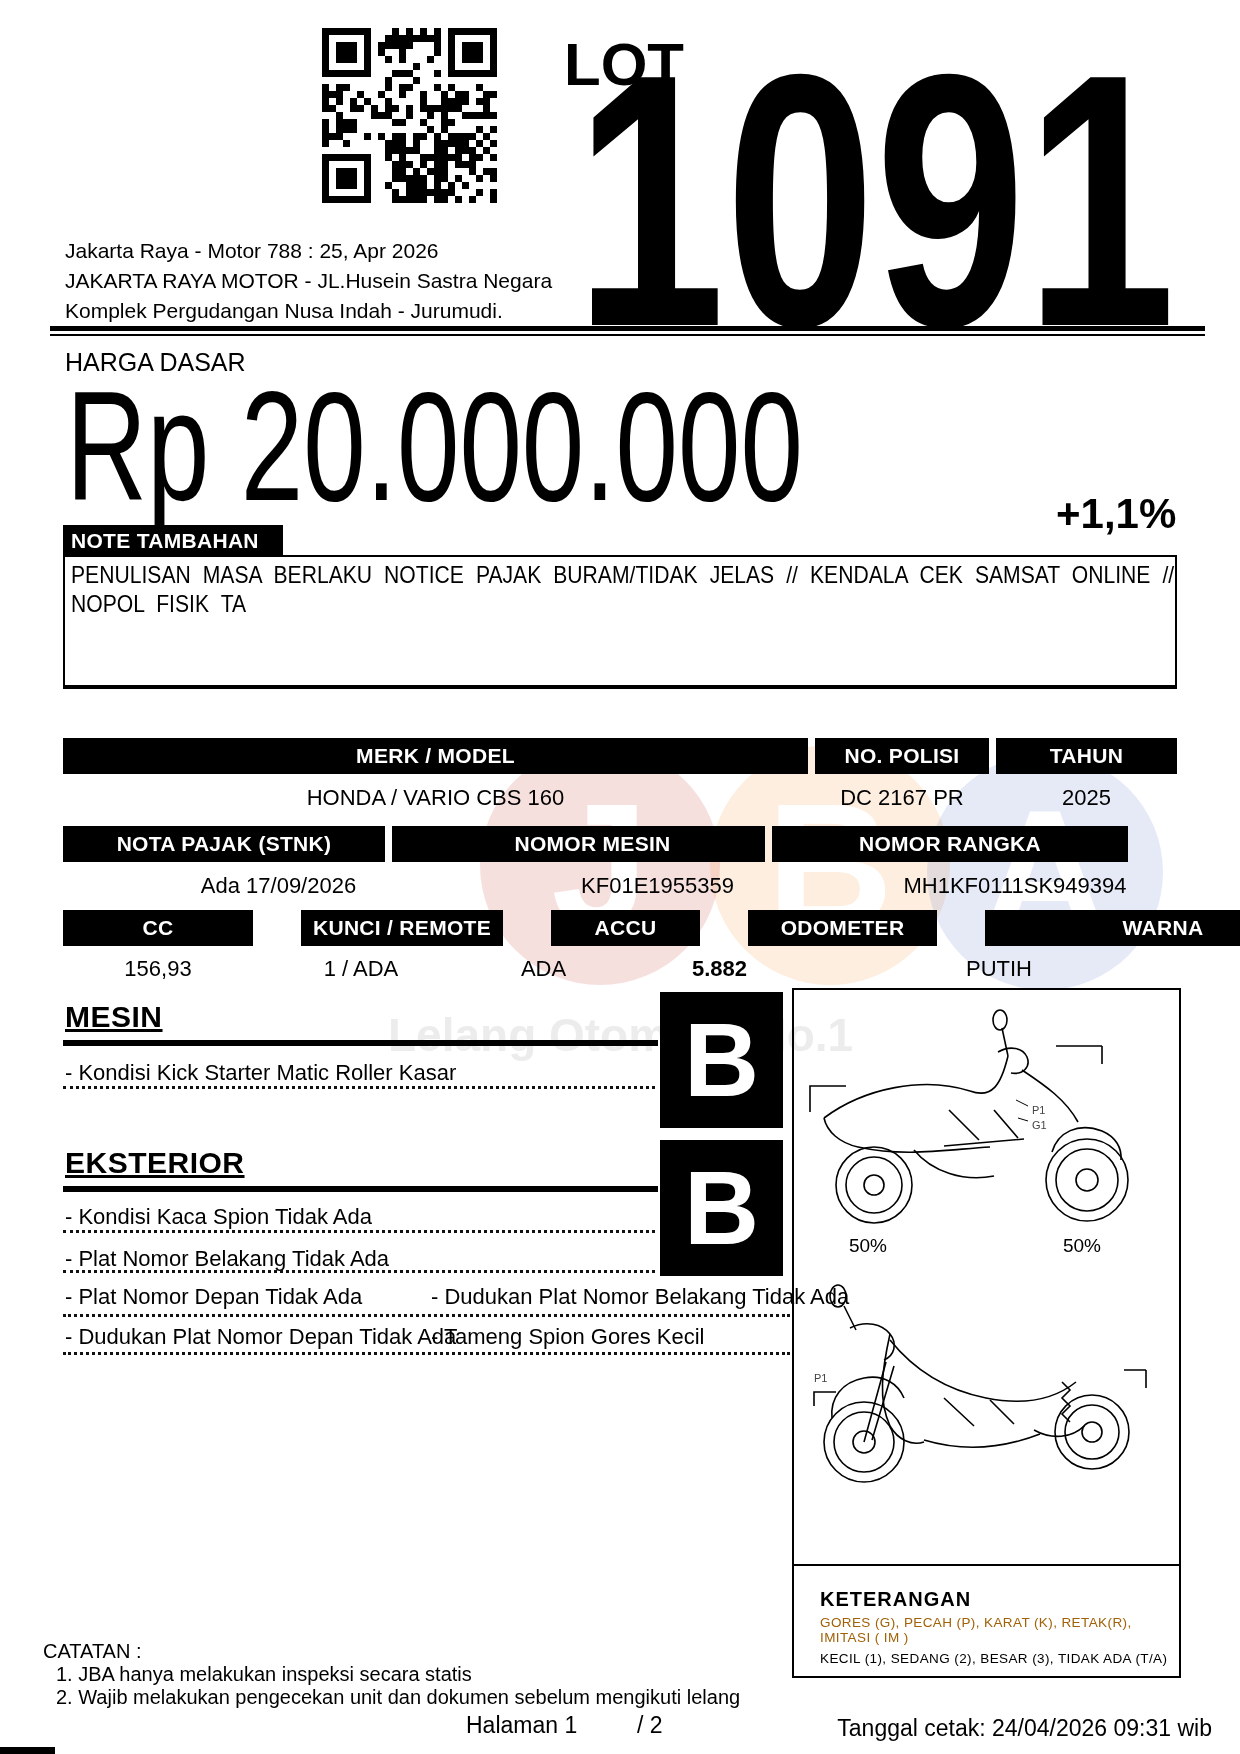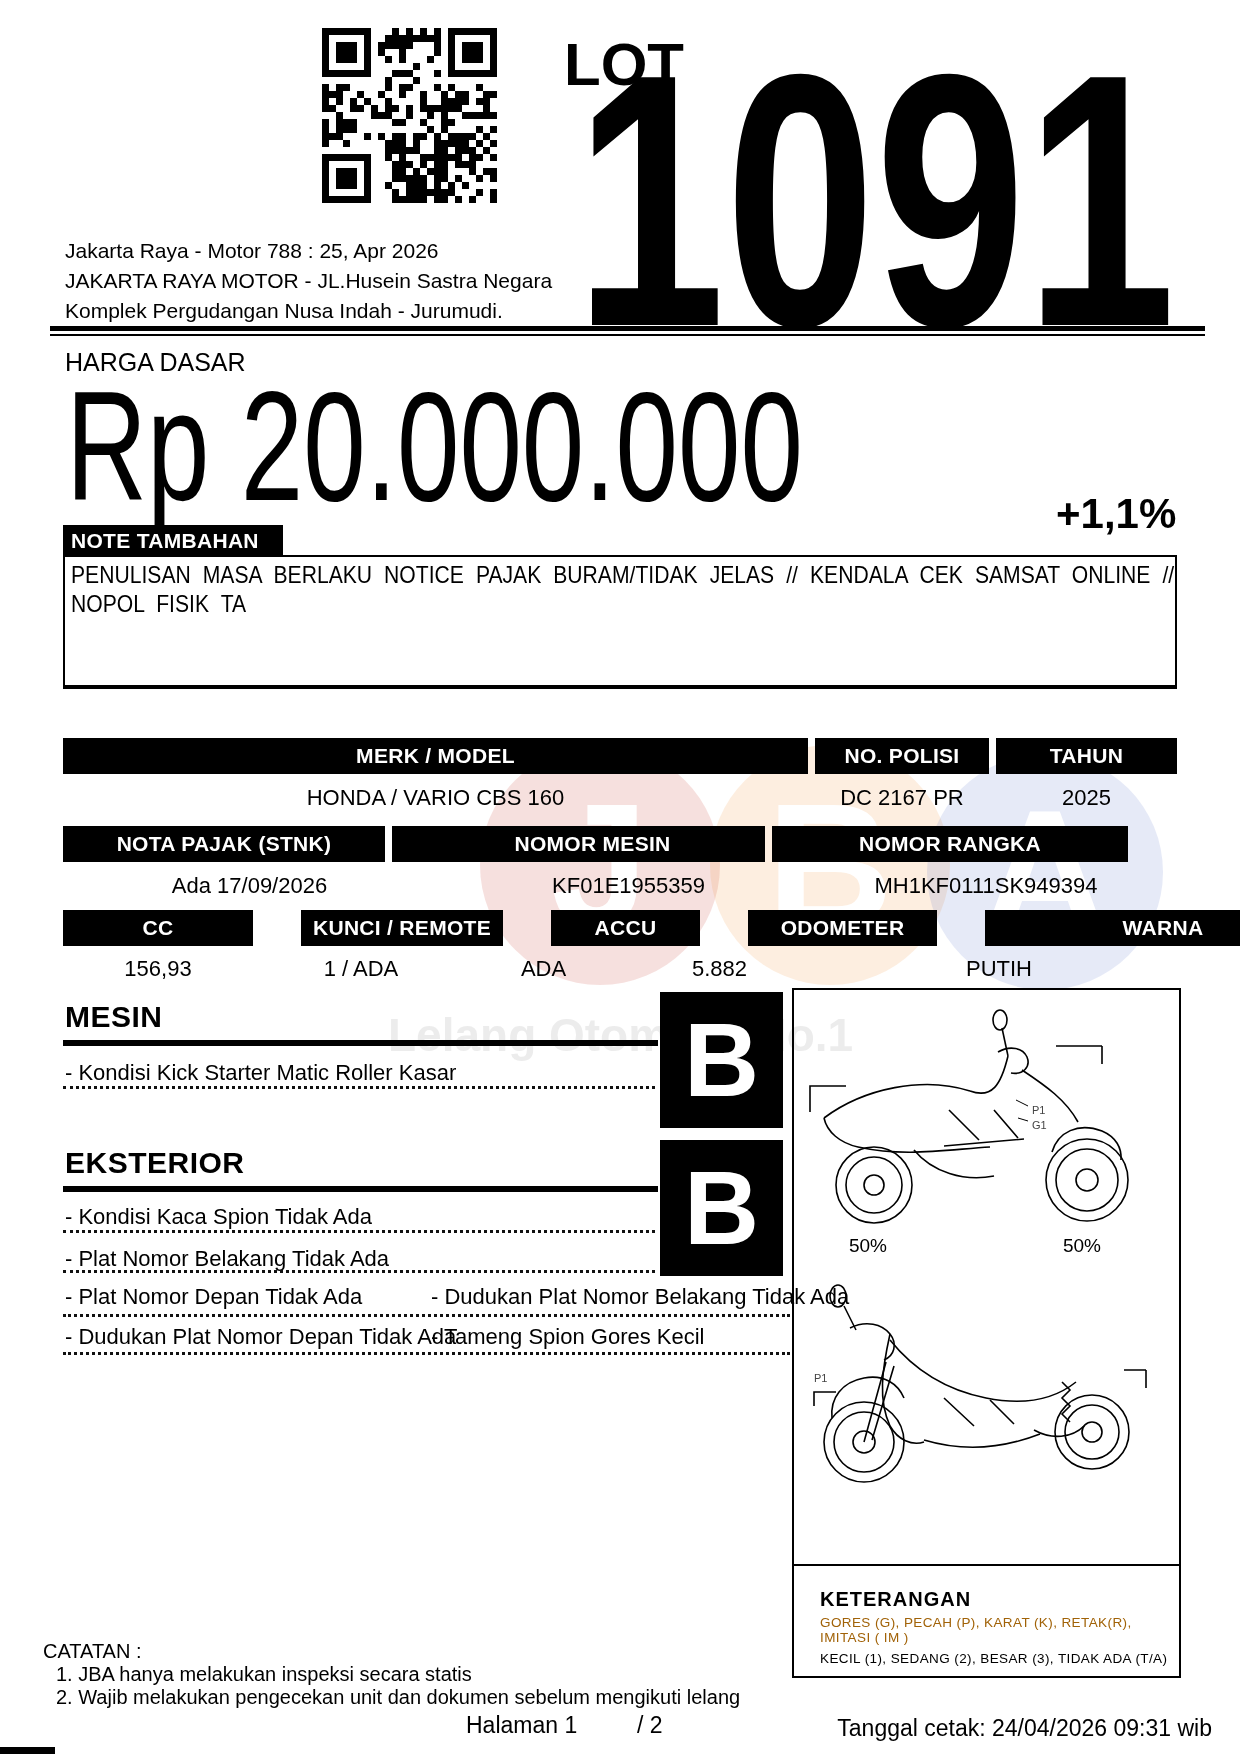--- a/index.html
+++ b/index.html
@@ -8,21 +8,21 @@
   .abs{position:absolute;}
   .wm{position:absolute;z-index:0;}
   .z1{z-index:1;}
   .condensed{display:inline-block;transform:scaleX(.72);transform-origin:0 0;white-space:nowrap;}
   .condensed88{display:inline-block;transform:scaleX(.88);transform-origin:0 0;white-space:nowrap;}
   .hrow{position:absolute;display:flex;gap:7px;}
   .bar{background:#000;color:#fff;font-weight:bold;font-size:21px;display:flex;
        align-items:center;justify-content:center;letter-spacing:.3px;}
   .vrow{position:absolute;display:flex;gap:7px;font-size:22px;}
   .vcell{display:flex;align-items:flex-start;justify-content:center;}
-  .secttl{position:absolute;font-size:30px;font-weight:bold;letter-spacing:.5px;}
+  .secttl{position:absolute;font-size:30px;font-weight:bold;letter-spacing:.5px;text-decoration:underline;}
   .sectrule{position:absolute;background:#000;height:6px;}
   .item{position:absolute;font-size:22px;white-space:nowrap;}
   .dotted{position:absolute;border-bottom:3px dotted #111;height:0;}
   .gradebox{position:absolute;background:#000;color:#fff;display:flex;align-items:center;
             justify-content:center;font-weight:bold;font-size:104px;}
   .outline{border:2px solid #000;}
   .doubleline{position:absolute;left:50px;width:1155px;}
   .doubleline .l1{height:5px;background:#000;}
   .doubleline .l2{height:2px;background:#000;margin-top:3px;}
   svg text{font-family:"Liberation Sans","DejaVu Sans",sans-serif;}
@@ -313,38 +313,38 @@
     <div class="vcell" style="width:745px;">HONDA / VARIO CBS 160</div>
     <div class="vcell" style="width:174px;">DC 2167 PR</div>
     <div class="vcell" style="width:181px;">2025</div>
   </div>
 
   <div class="hrow z1" style="left:63px;top:826px;height:36px;">
     <div class="bar" style="width:322px;">NOTA PAJAK (STNK)</div>
     <div class="bar" style="width:345px;padding-left:28px;">NOMOR MESIN</div>
     <div class="bar" style="width:356px;">NOMOR RANGKA</div>
   </div>
-  <div class="vrow z1" style="left:50px;top:873px;">
+  <div class="vrow z1" style="left:79px;top:873px;">
     <div class="vcell" style="width:399px;">Ada 17/09/2026</div>
     <div class="vcell" style="width:345px;">KF01E1955359</div>
     <div class="vcell" style="width:356px;">MH1KF0111SK949394</div>
   </div>
 
   <div class="hrow z1" style="left:63px;top:910px;height:36px;gap:48px;">
     <div class="bar" style="width:190px;">CC</div>
     <div class="bar" style="width:202px;">KUNCI / REMOTE</div>
     <div class="bar" style="width:149px;">ACCU</div>
     <div class="bar" style="width:189px;">ODOMETER</div>
     <div class="bar" style="width:356px;">WARNA</div>
   </div>
   <div class="vrow z1" style="left:63px;top:956px;">
     <div class="vcell" style="width:190px;">156,93</div>
     <div class="vcell" style="width:202px;">1 / ADA</div>
     <div class="vcell" style="width:149px;">ADA</div>
-    <div class="vcell" style="width:189px;">5.882</div>
+    <div class="vcell" style="width:189px;font-weight:bold;">5.882</div>
     <div class="vcell" style="width:356px;">PUTIH</div>
   </div>
 
   <div class="secttl z1" style="left:65px;top:1000px;">MESIN</div>
   <div class="sectrule z1" style="left:63px;top:1040px;width:595px;"></div>
   <div class="item z1" style="left:65px;top:1060px;">- Kondisi Kick Starter Matic Roller Kasar</div>
   <div class="dotted z1" style="left:63px;top:1086px;width:592px;"></div>
   <div class="gradebox z1" style="left:660px;top:992px;width:123px;height:136px;">B</div>
 
   <div class="secttl z1" style="left:65px;top:1146px;">EKSTERIOR</div>

